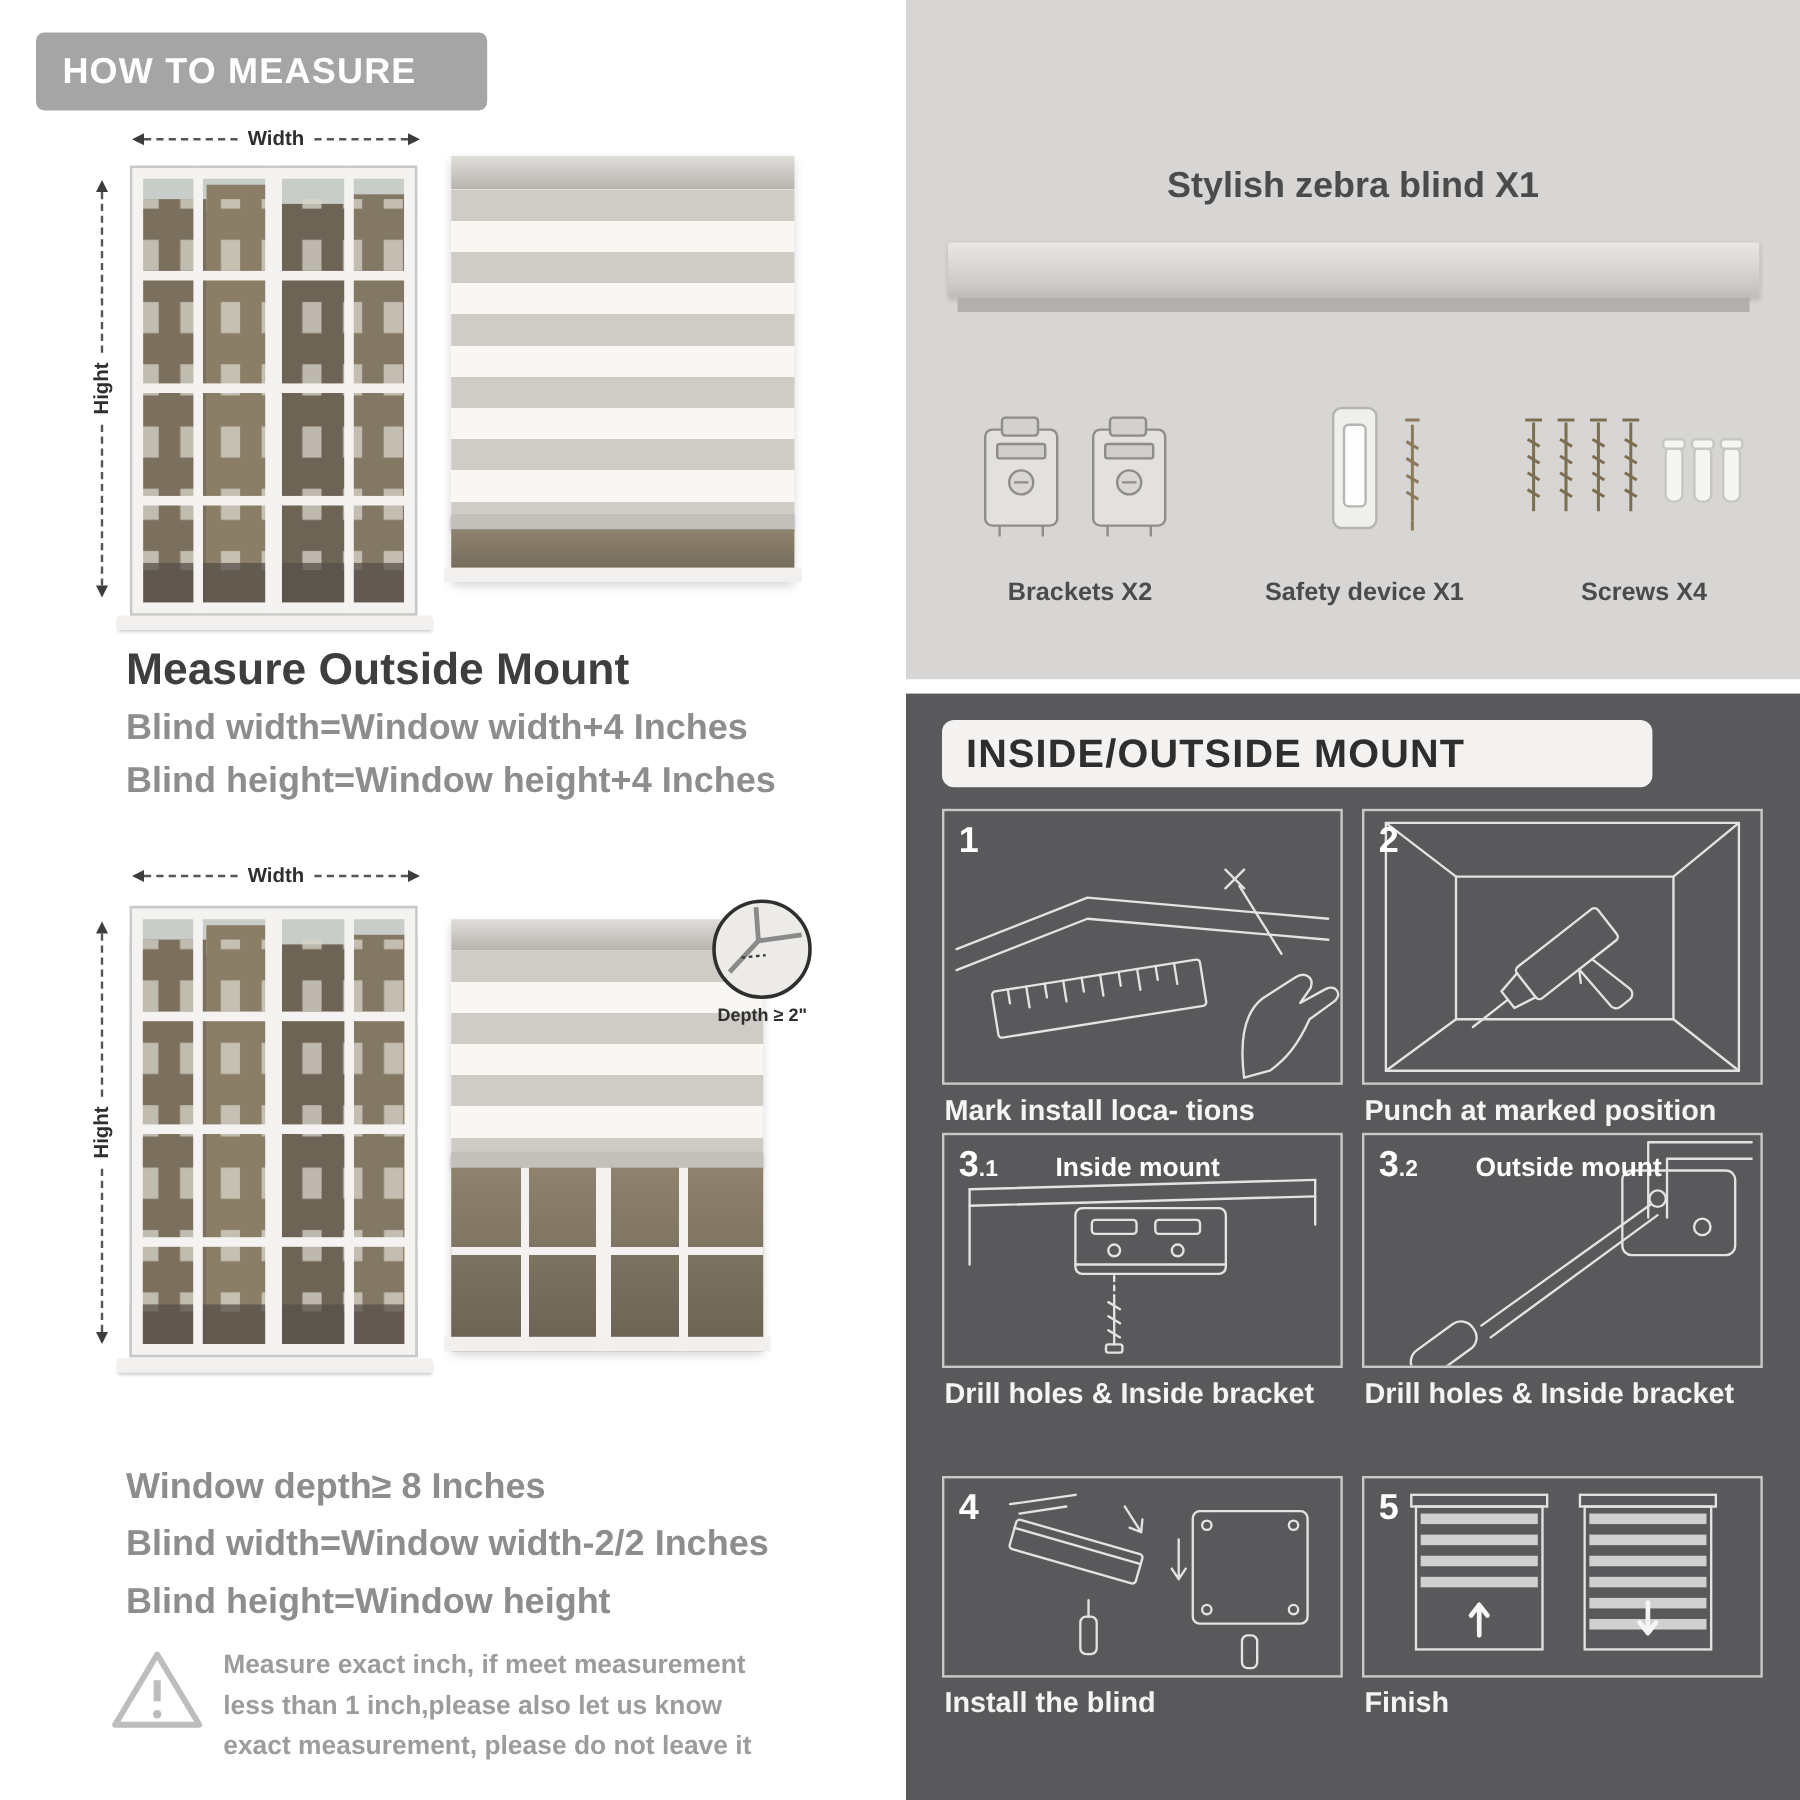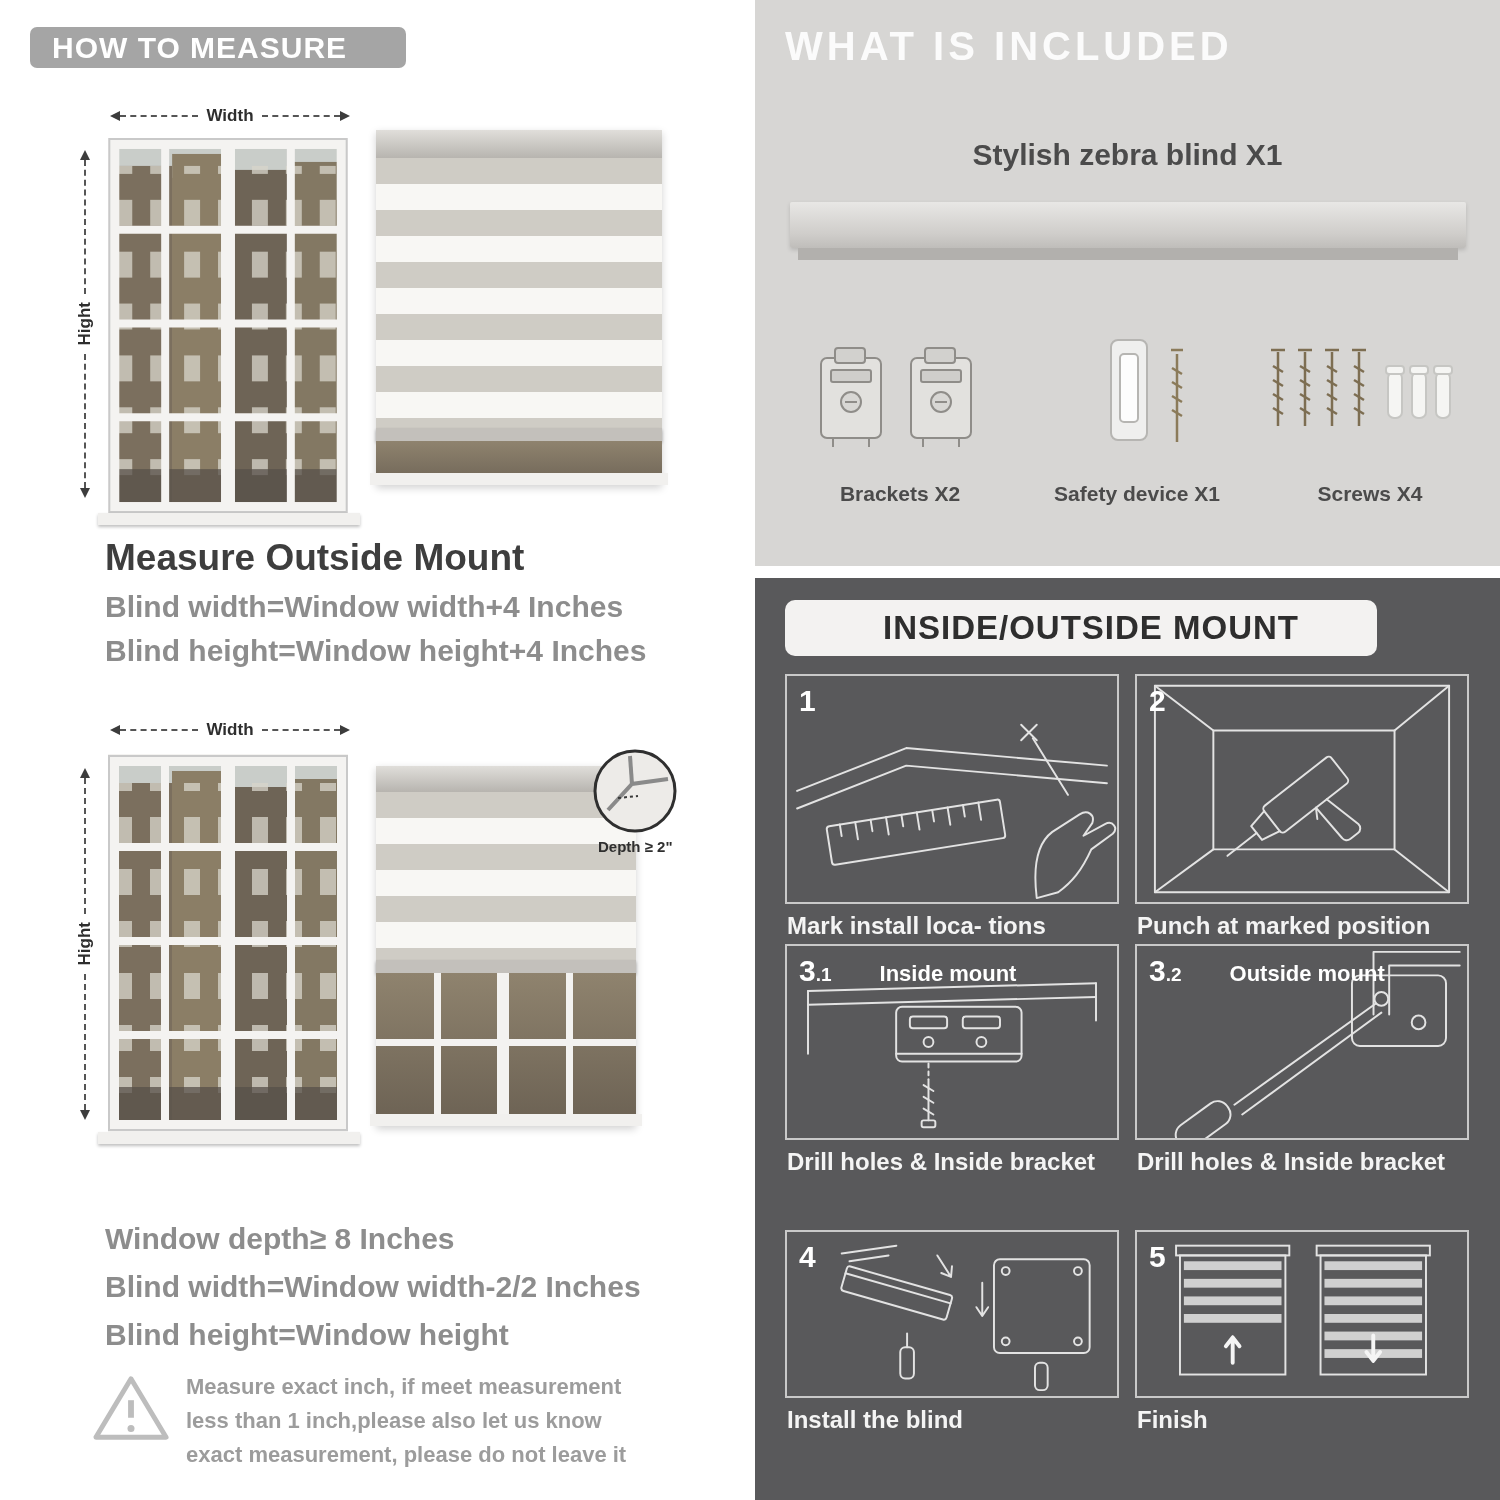--- a/index.html
+++ b/index.html
@@ -1,21 +1,21 @@
 <!DOCTYPE html>
 <html><head>
 <meta charset="utf-8">
 <style>
   * { margin:0; padding:0; box-sizing:border-box; }
   html,body { background:#fff; }
   body { font-family:"Liberation Sans", sans-serif; }
   .page { position:relative; width:1500px; height:1500px; background:#ffffff; overflow:hidden; }
 
   
-  .htm-banner { position:absolute; left:30px; top:27px; width:376px; height:41px;
+  .htm-banner { position:absolute; left:30px; top:27px; width:376px; height:65px;
     background:#a5a5a5; border-radius:7px; display:flex; align-items:center; padding-left:22px; }
   .htm-banner span { color:#fff; font-size:30px; font-weight:bold; letter-spacing:1px; }
 
   .measure-fig { position:absolute; width:600px; }
   .fig1 { left:80px; top:108px; height:430px; }
   .fig2 { left:80px; top:722px; height:440px; }
 
   .h-arrow { position:absolute; display:flex; align-items:center; height:12px; }
   .fig1 .h-arrow, .fig2 .h-arrow { left:30px; top:2px; width:240px; }
   .h-arrow .tri-l { width:0; height:0; border-top:5px solid transparent; border-bottom:5px solid transparent; border-right:10px solid #3c3c3c; }
@@ -77,21 +77,21 @@
   .headrail-fig .hr-lip { margin-left:8px; width:660px; height:12px; background:#b2b0ad; }
   .brackets-svg { position:absolute; left:58px; top:336px; width:170px; height:125px; }
   .safety-svg { position:absolute; left:332px; top:330px; width:120px; height:132px; }
   .screws-svg { position:absolute; left:505px; top:338px; width:200px; height:118px; }
   .item-label { position:absolute; top:482px; font-size:21px; font-weight:bold; color:#4b4b4b; text-align:center; }
   .il1 { left:45px; width:200px; } .il2 { left:262px; width:240px; } .il3 { left:525px; width:180px; }
 
   
   .right-bottom { position:absolute; left:755px; top:578px; width:745px; height:922px; background:#59595b; }
   .mount-banner { position:absolute; left:30px; top:22px; width:592px; height:56px; background:#f3f2f1; border-radius:10px;
-    display:flex; align-items:center; padding-left:20px;justify-content:center; }
+    display:flex; align-items:center; padding-left:20px; }
   .mount-banner span { font-size:33px; font-weight:bold; color:#2e2e2e; letter-spacing:1px; }
 
   .panel { position:absolute; border:2px solid #c9c9c9; }
   .p1 { left:30px;  top:96px;  width:334px; height:230px; }
   .p2 { left:380px; top:96px;  width:334px; height:230px; }
   .p3 { left:30px;  top:366px; width:334px; height:196px; }
   .p4 { left:380px; top:366px; width:334px; height:196px; }
   .p5 { left:30px;  top:652px; width:334px; height:168px; }
   .p6 { left:380px; top:652px; width:334px; height:168px; }
   .panel .illus { position:absolute; inset:0; width:100%; height:100%; }
@@ -218,21 +218,20 @@
   <p class="measure-line in3">Blind height=Window height</p>
 
   <svg class="warn-icon" viewBox="0 0 80 72">
     <path d="M40 6 L76 66 L4 66 Z" fill="none" stroke="#bdbdbd" stroke-width="5" stroke-linejoin="round"></path>
     <line x1="40" y1="28" x2="40" y2="46" stroke="#bdbdbd" stroke-width="6"></line>
     <circle cx="40" cy="57" r="3.6" fill="#bdbdbd"></circle>
   </svg>
   <p class="warn-text">Measure exact inch, if meet measurement less than 1 inch,please also let us know exact measurement, please do not leave it</p>
 
   <div class="right-top">
-    <div class="wii-title">WHAT IS INCLUDED</div>
     <div class="blind-label">Stylish zebra blind X1</div>
 
     <div class="headrail-fig">
       <div class="hr-main"></div>
       <div class="hr-lip"></div>
     </div>
 
     <svg class="brackets-svg" viewBox="0 0 170 125">
       <g stroke="#8f8d89" fill="#e2e1de" stroke-width="2">
         <g>

